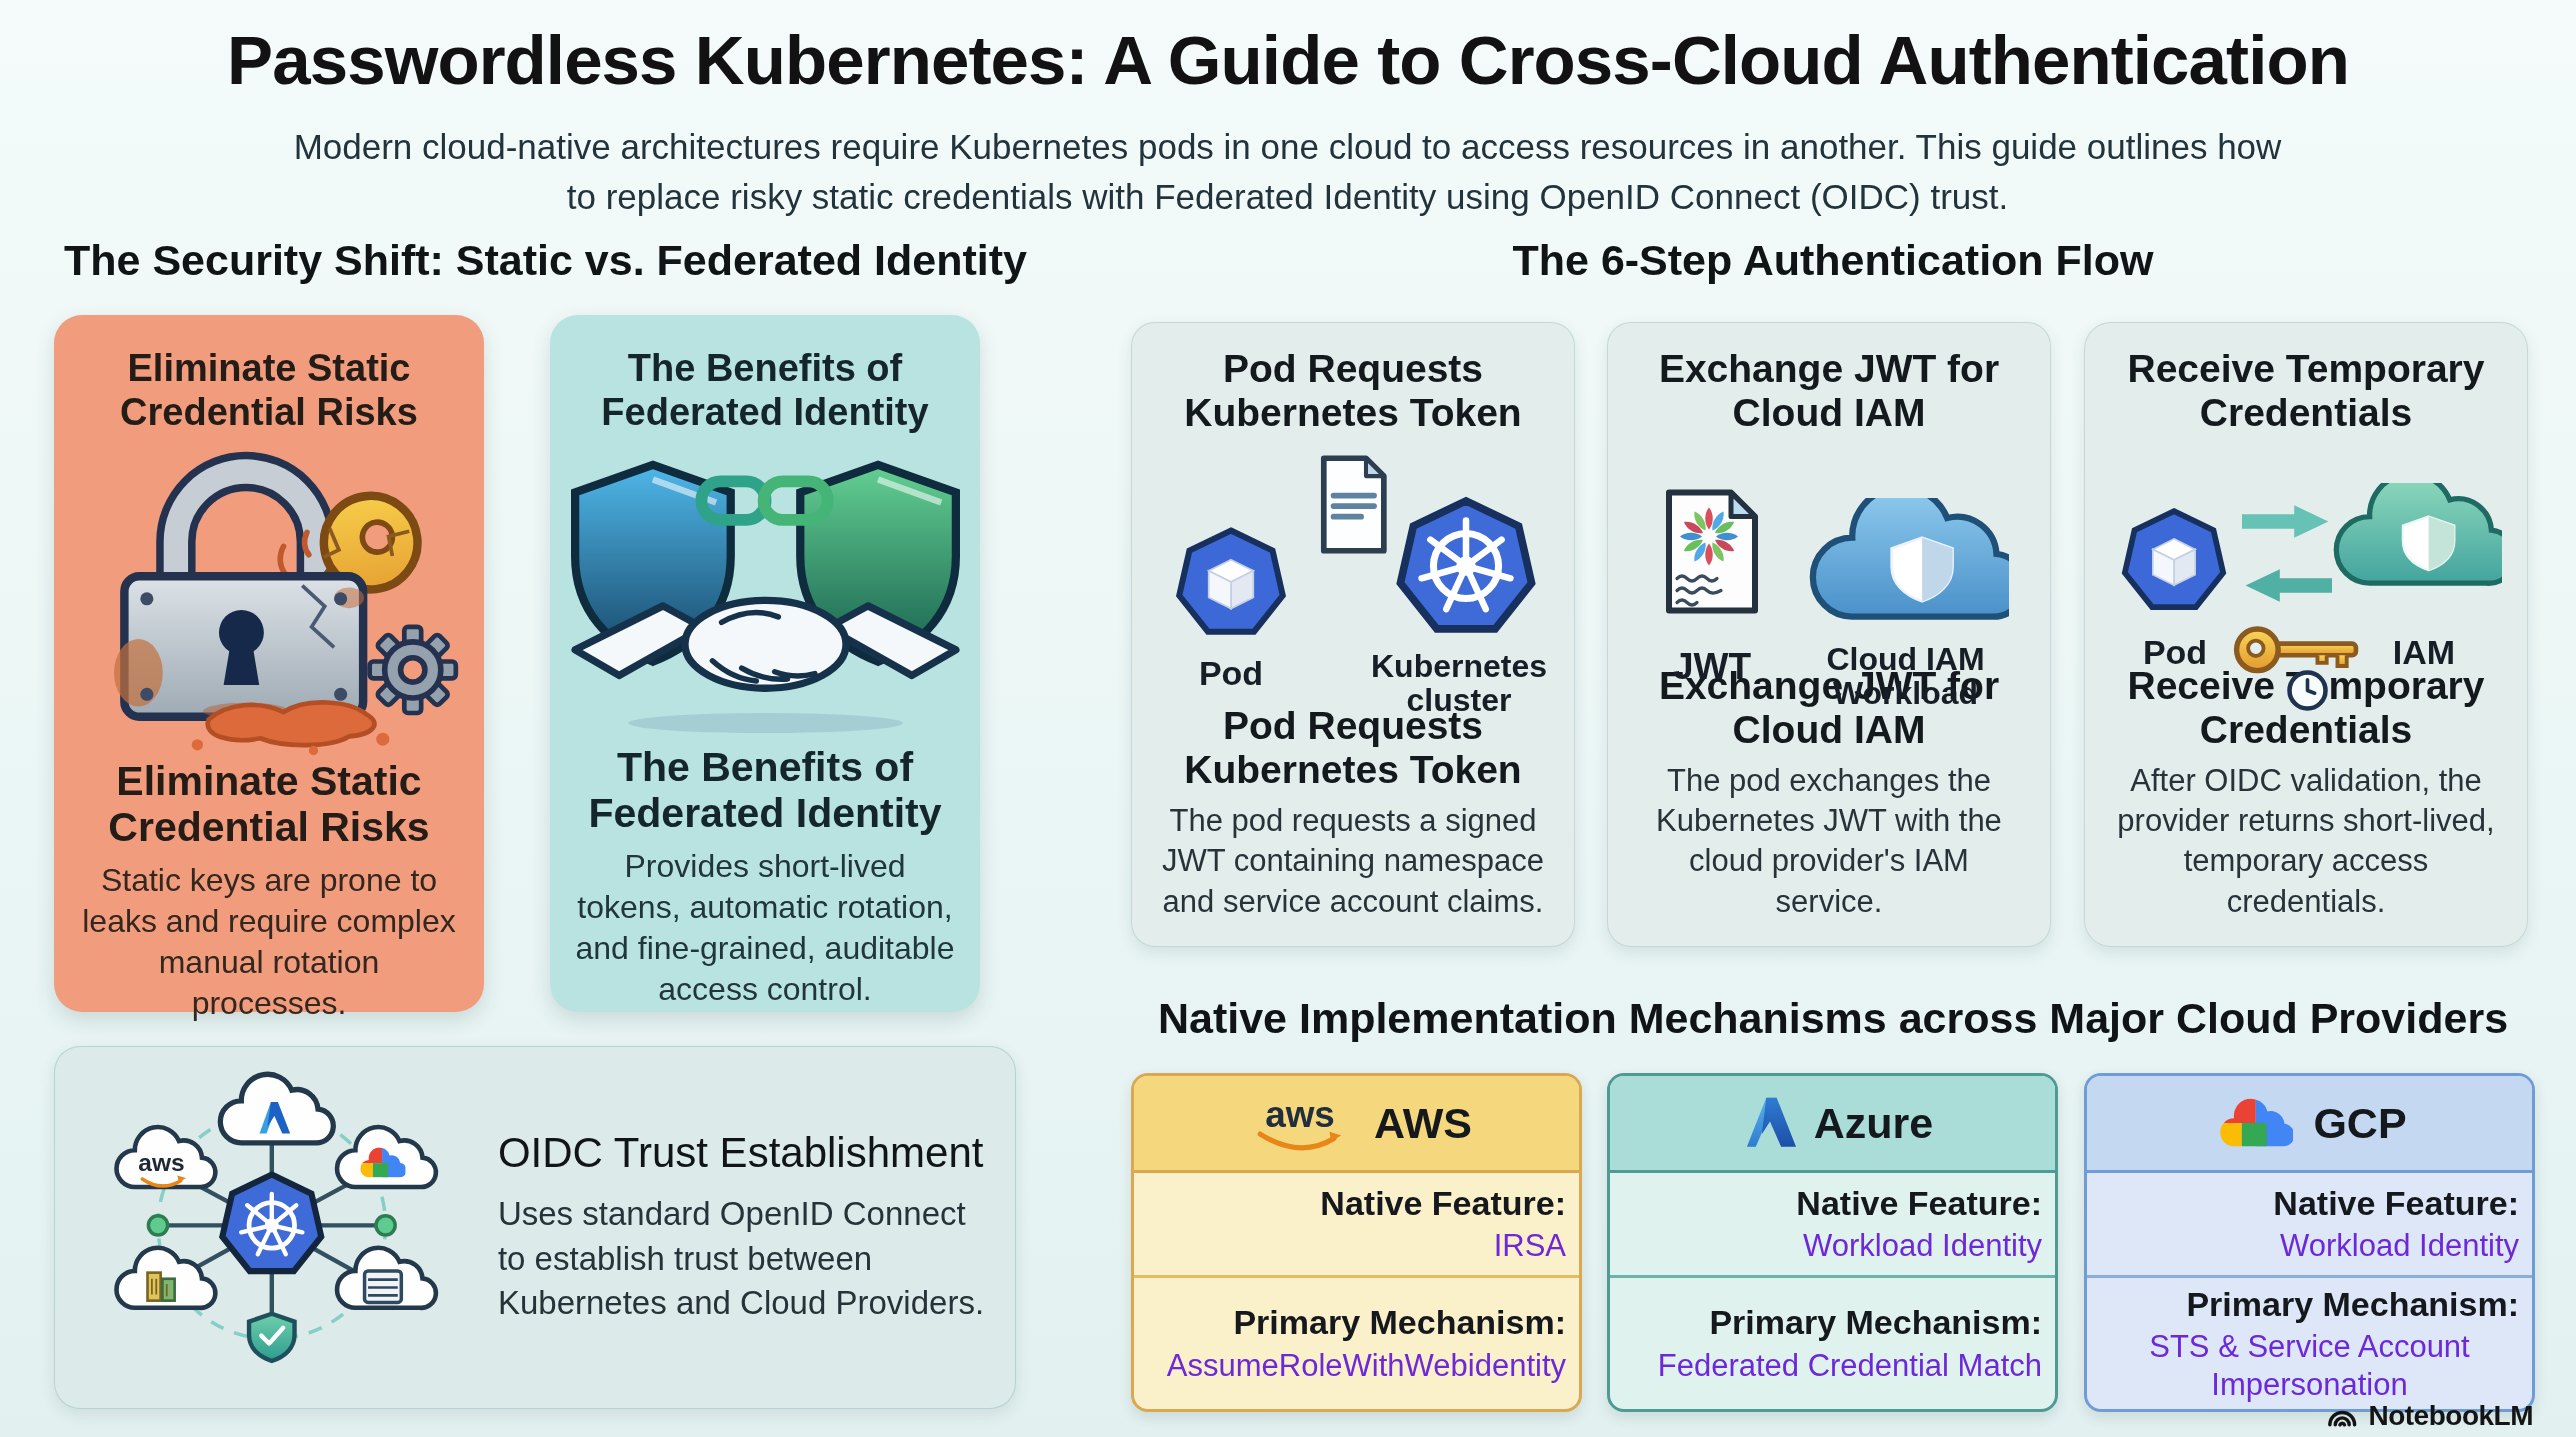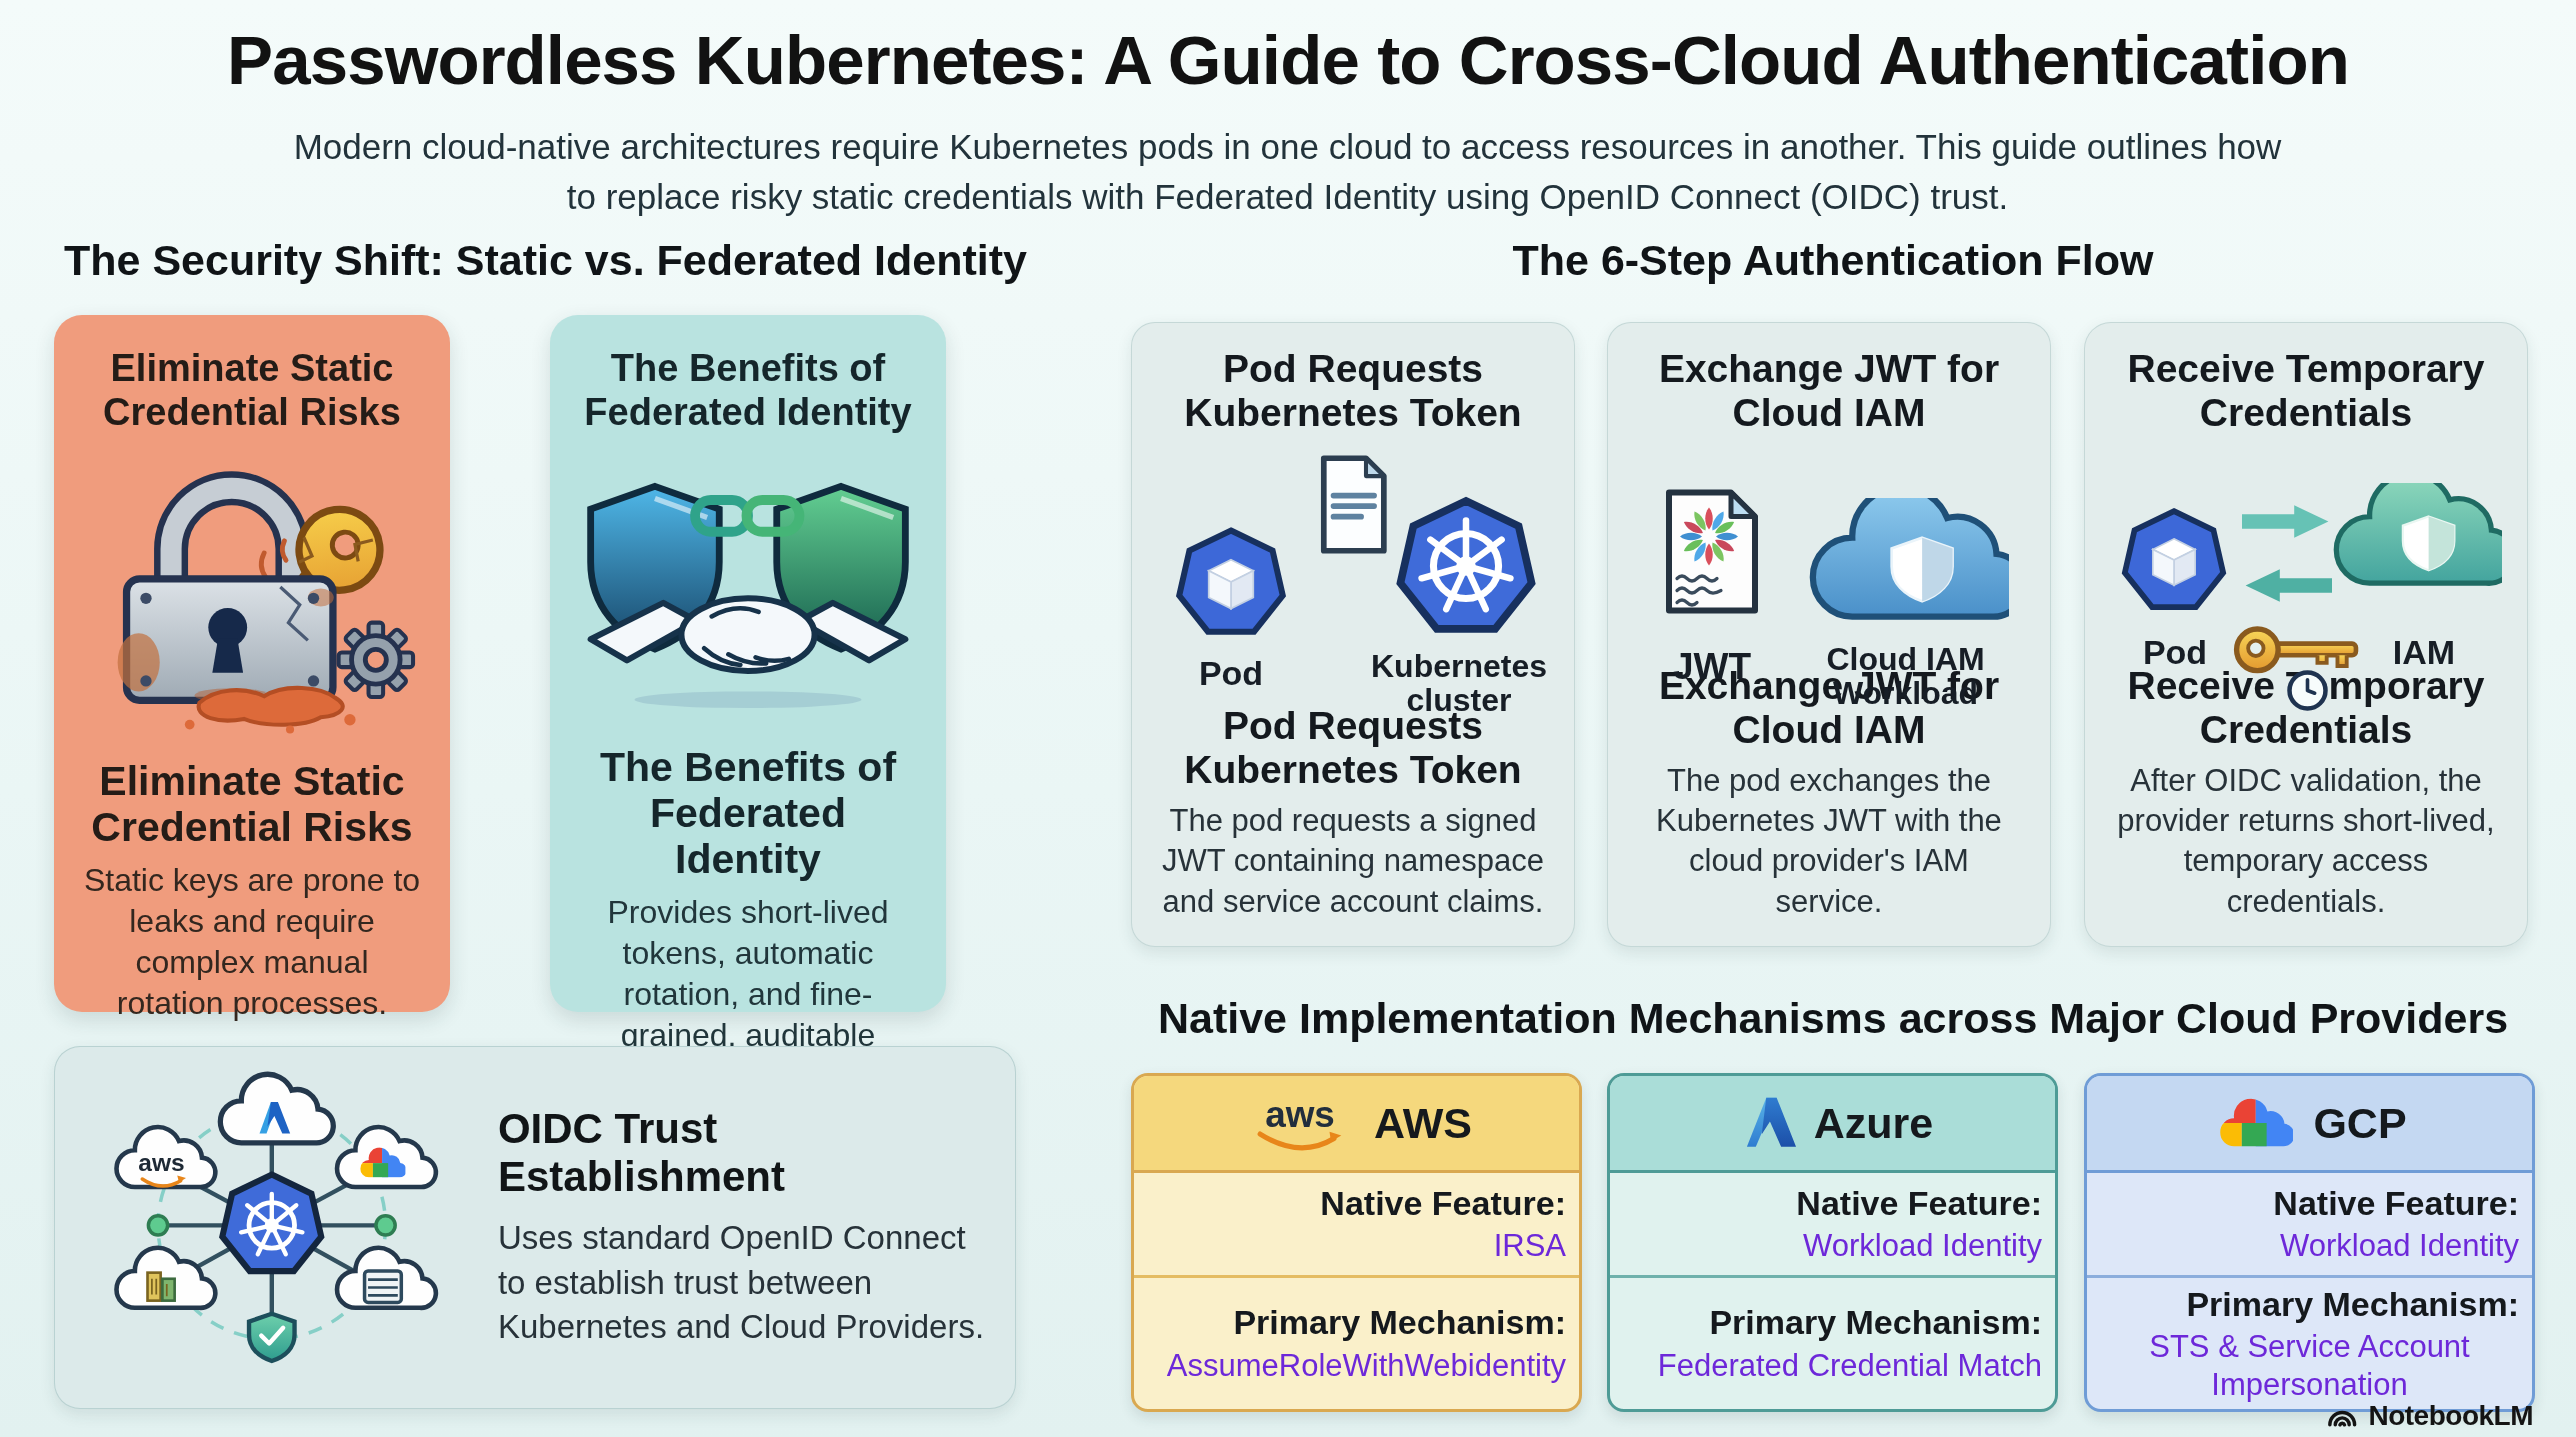--- a/index.html
+++ b/index.html
@@ -8,23 +8,23 @@
     font-family:"Liberation Sans","DejaVu Sans",sans-serif;color:#1B2430;}
   .title{position:absolute;left:0;top:20.6px;width:100%;text-align:center;
     font-size:69px;font-weight:bold;letter-spacing:-0.9px;color:#121212;}
   .subtitle{position:absolute;left:258px;top:122px;width:2059px;text-align:center;
     font-size:35px;line-height:1.42;color:#22333B;}
   .sec-h{position:absolute;font-size:43px;font-weight:bold;color:#101417;}
   .left-h{left:64px;top:236px;}
   .right-h{left:1131px;top:236px;width:1404px;text-align:center;}
   .native-h{left:1131px;top:994px;width:1404px;text-align:center;}
 
-  .bigcard{position:absolute;top:315px;width:396px;height:697px;border-radius:28px;
+  .bigcard{position:absolute;top:315px;width:430px;height:697px;border-radius:28px;
     box-shadow:0 7.5px 20.6px rgba(30,60,60,.14);display:flex;flex-direction:column;
-    padding:32px 24px;box-sizing:border-box;}
+    align-items:center;padding:32px 24px;box-sizing:border-box;}
   .salmon{left:54px;background:#F09C7D;}
   .tealc{left:550px;background:#B9E3E0;}
   .bc-title{font-size:38px;font-weight:bold;text-align:center;line-height:1.15;color:#241C17;}
   .tealc .bc-title,.tealc .bc-heading{color:#15262B;}
   .bc-illu{flex:1;display:flex;align-items:center;justify-content:center;}
   .bc-heading{font-size:41px;font-weight:bold;text-align:center;line-height:1.12;color:#241C17;margin-top:1.9px;}
   .bc-body{font-size:32px;text-align:center;line-height:1.28;color:#33271F;margin-top:9.4px;}
   .tealc .bc-body{color:#21363B;}
 
   .flowcard{position:absolute;top:322px;width:444px;height:625px;border-radius:24px;
@@ -35,21 +35,21 @@
   .fc-icons{position:relative;height:273px;margin-top:13px;}
   .fc-heading{font-size:39px;font-weight:bold;text-align:center;line-height:1.12;color:#14191E;margin-top:3.7px;}
   .fc-body{font-size:31px;text-align:center;line-height:1.3;color:#273239;margin-top:9.4px;}
   .icon-label{position:absolute;text-align:center;font-weight:bold;font-size:34px;color:#171E26;line-height:1.08;}
   .icon-label.small{font-size:32px;}
 
   .oidc-card{position:absolute;left:54px;top:1046px;width:962px;height:363px;border-radius:26px;
     background:#DCEAEA;border:0.9px solid rgba(150,185,185,.5);box-shadow:0 5.6px 15px rgba(30,60,60,.10);
     display:flex;align-items:center;padding:13px 26px;box-sizing:border-box;}
   .oidc-text{width:505px;margin-left:5.6px;}
-  .oidc-title{font-size:42px;font-weight:bold;color:#111517;margin-bottom:15px;}
+  .oidc-title{font-size:42px;font-weight:normal;color:#111517;margin-bottom:15px;}
   .oidc-body{font-size:33px;line-height:1.35;color:#273239;}
 
   .pcard{position:absolute;top:1073px;width:451px;height:339px;border-radius:17px;
     box-sizing:border-box;overflow:hidden;box-shadow:0 5.6px 13px rgba(30,60,60,.12);
     display:flex;flex-direction:column;}
   .p-head{height:94px;display:flex;align-items:center;justify-content:center;gap:15px;flex:none;}
   .p-name{font-size:43px;font-weight:bold;color:#15191D;}
   .p-row{display:flex;flex-direction:column;align-items:flex-end;justify-content:center;
     text-align:center;padding:5.6px 13px;box-sizing:border-box;}
   .p-r1{height:105px;flex:none;}

